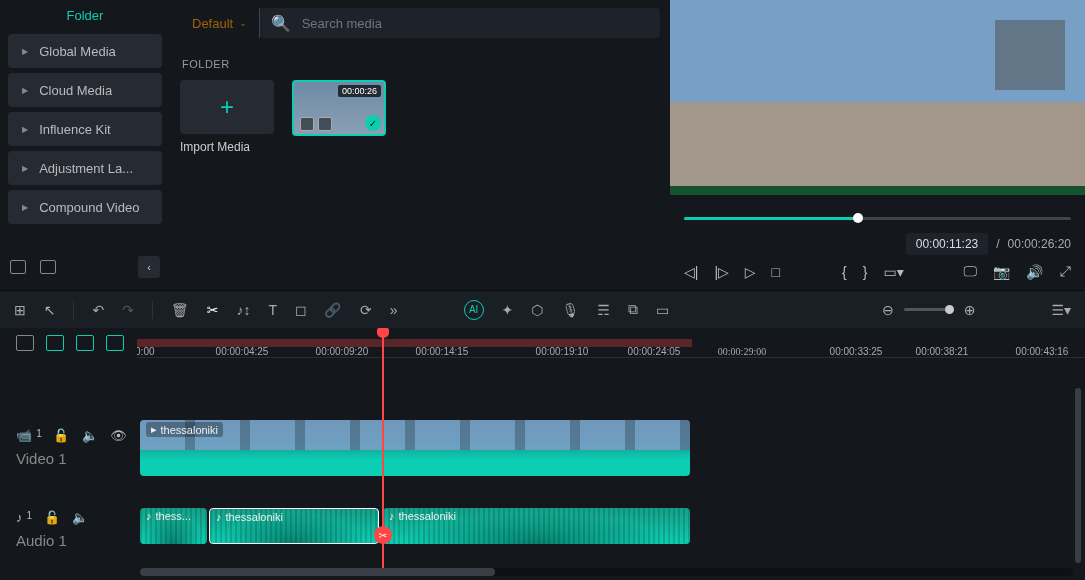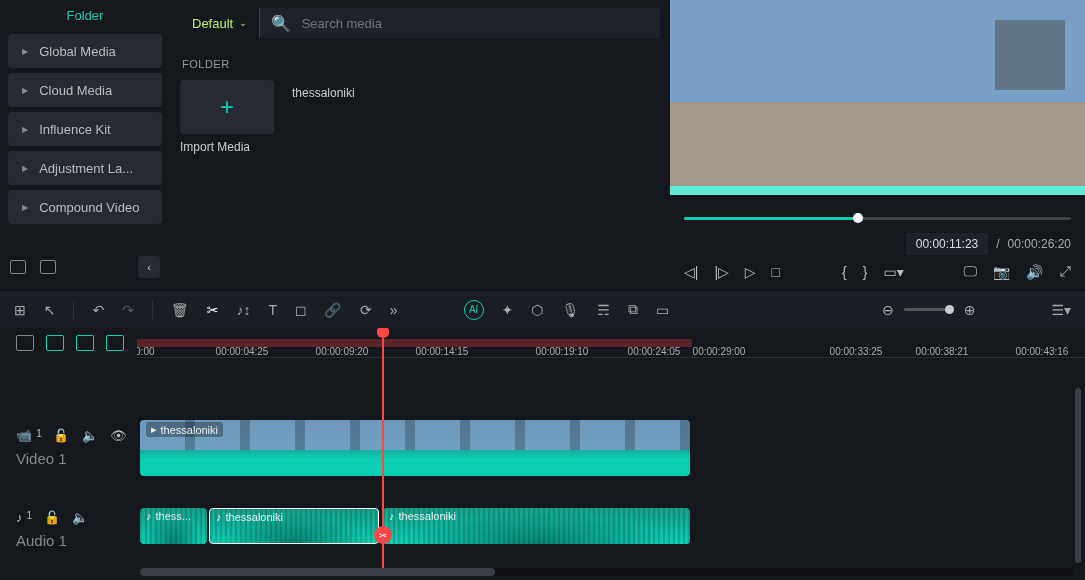--- a/index.html
+++ b/index.html
@@ -9,36 +9,36 @@
 .sidebar { width:170px; padding:0 8px; }
 .folder-head { text-align:center; padding:8px 0 6px; color:#0cceb2; font-size:13px; }
 .side-item { background:#262a33; border-radius:4px; margin-top:5px; height:34px; display:flex; align-items:center; padding:0 14px; font-size:13px; color:#bbb; cursor:pointer; }
 .side-item .chev { margin-right:11px; font-size:8px; color:#888; }
 .side-foot { position:absolute; left:10px; top:256px; width:150px; display:flex; align-items:center; gap:14px; }
 .side-foot .sq { width:16px; height:14px; border:1.5px solid #888; border-radius:2px; cursor:pointer; position:relative; }
 .side-foot .collapse { margin-left:auto; width:22px; height:22px; background:#262a33; border-radius:3px; display:flex; align-items:center; justify-content:center; color:#ccc; font-size:11px; cursor:pointer; }
 
 .media-panel { flex:1; padding:6px 10px; min-width:0; }
 .media-top { display:flex; align-items:center; gap:0; height:34px; }
-.sort-btn { display:flex; align-items:center; gap:6px; padding:0 12px; font-size:13px; color:#bef264; height:30px; cursor:pointer; border-right:1px solid #444; }
+.sort-btn { display:flex; align-items:center; gap:6px; padding:0 12px; font-size:13px; color:#a16207; height:30px; cursor:pointer; border-right:1px solid #444; }
 .search { flex:1; display:flex; align-items:center; gap:10px; height:30px; background:#1e222a; border-radius:4px; padding:0 12px; margin-left:0; }
 .search input { background:transparent; border:none; outline:none; color:#ccc; font-size:13px; flex:1; }
 .section-label { font-size:11px; letter-spacing:.5px; color:#999; margin:18px 0 10px 2px; }
 .thumbs { display:flex; gap:18px; }
 .thumb { width:94px; }
 .thumb-box { width:94px; height:54px; background:#262a33; border-radius:4px; position:relative; display:flex; align-items:center; justify-content:center; }
 .thumb-box.add { color:#0cceb2; font-size:24px; font-weight:300; cursor:pointer; }
 .thumb-box.clip { background:linear-gradient(#6d8ba7,#8a9fb3); border:2px solid #0cceb2; }
 .thumb .dur { position:absolute; top:3px; right:3px; background:rgba(0,0,0,.7); color:#fff; font-size:9px; padding:1px 4px; border-radius:2px; }
 .thumb .check { position:absolute; bottom:3px; right:3px; width:16px; height:16px; background:#0cceb2; border-radius:50%; display:flex; align-items:center; justify-content:center; color:#111; font-size:10px; }
 .thumb .ovicons { position:absolute; bottom:3px; left:6px; display:flex; gap:4px; }
 .thumb .ovicons span { width:14px; height:14px; background:rgba(0,0,0,.5); border:1px solid #aaa; border-radius:2px; }
 .thumb-label { margin-top:6px; font-size:12px; color:#ccc; }
 
-.preview { width:415px; background:#5eead4; position:relative; }
+.preview { width:415px; background:#14532d; position:relative; }
 .preview-img { width:100%; height:186px; background:linear-gradient(#78a0c6 0%,#78a0c6 55%,#a3978c 55%,#a3978c 100%); position:relative; }
 .preview-img::after{content:"";position:absolute;right:20px;top:20px;width:70px;height:70px;background:rgba(60,40,20,.35);}
 .preview-ctrl { position:absolute; left:0; right:0; bottom:0; height:95px; background:#14171c; padding:10px 14px 0; }
 .scrub { height:26px; display:flex; align-items:center; }
 .scrub-track { flex:1; height:3px; background:#444; position:relative; border-radius:2px; }
 .scrub-fill { height:100%; background:#0cceb2; width:45%; border-radius:2px; }
 .scrub-handle { position:absolute; left:45%; top:50%; transform:translate(-50%,-50%); width:10px; height:10px; background:#fff; border-radius:50%; }
 .time-row { display:flex; align-items:center; gap:8px; margin-top:2px; font-size:12px; justify-content:flex-end; color:#aaa; }
 .time-box { background:#1e222a; padding:4px 10px; border-radius:3px; color:#ddd; }
 .btn-row { display:flex; align-items:center; gap:16px; margin-top:8px; color:#bbb; font-size:14px; }
@@ -135,20 +135,28 @@
         <input placeholder="Search media" style="">
       </div>
     </div>
     <div class="section-label">FOLDER</div>
     <div class="thumbs">
       <div class="thumb">
         <div class="thumb-box add">+</div>
         <div class="thumb-label">Import Media</div>
       </div>
       <div class="thumb">
+        <div class="thumb-box clip">
+          <span class="dur">00:00:26</span>
+          <div class="ovicons">
+              <span></span>
+              <span></span>
+            </div>
+          <span class="check">✓</span>
+        </div>
         <div class="thumb-label">thessaloniki</div>
       </div>
     </div>
   </div>
 
   <div class="preview">
     <div class="preview-img"></div>
     <div class="preview-ctrl">
       <div class="scrub">
         <div class="scrub-track">
@@ -242,21 +250,21 @@
 
   <div class="tl-main">
     <div class="ruler">
       <div class="highlight"></div>
       <span class="tick" style="left:5px;">00:00</span>
       <span class="tick" style="left:105px;">00:00:04:25</span>
       <span class="tick" style="left:205px;">00:00:09:20</span>
       <span class="tick" style="left:305px;">00:00:14:15</span>
       <span class="tick" style="left:395px;margin-left:30px;">00:00:19:10</span>
       <span class="tick" style="left:517px;">00:00:24:05</span>
-      <span class="tick" style="left:582px;">00:00:29:00</span>
+      <span class="tick" style="left:605px;font-family:Liberation Serif, serif;">00:00:29:00</span>
       <span class="tick" style="left:719px;">00:00:33:25</span>
       <span class="tick" style="left:805px;">00:00:38:21</span>
       <span class="tick" style="left:905px;">00:00:43:16</span>
     </div>
     <div class="playhead"></div>
     <div class="cut-handle">✂</div>
 
     <div class="clip video">
       <span class="clabel">
           <span>▸</span>

